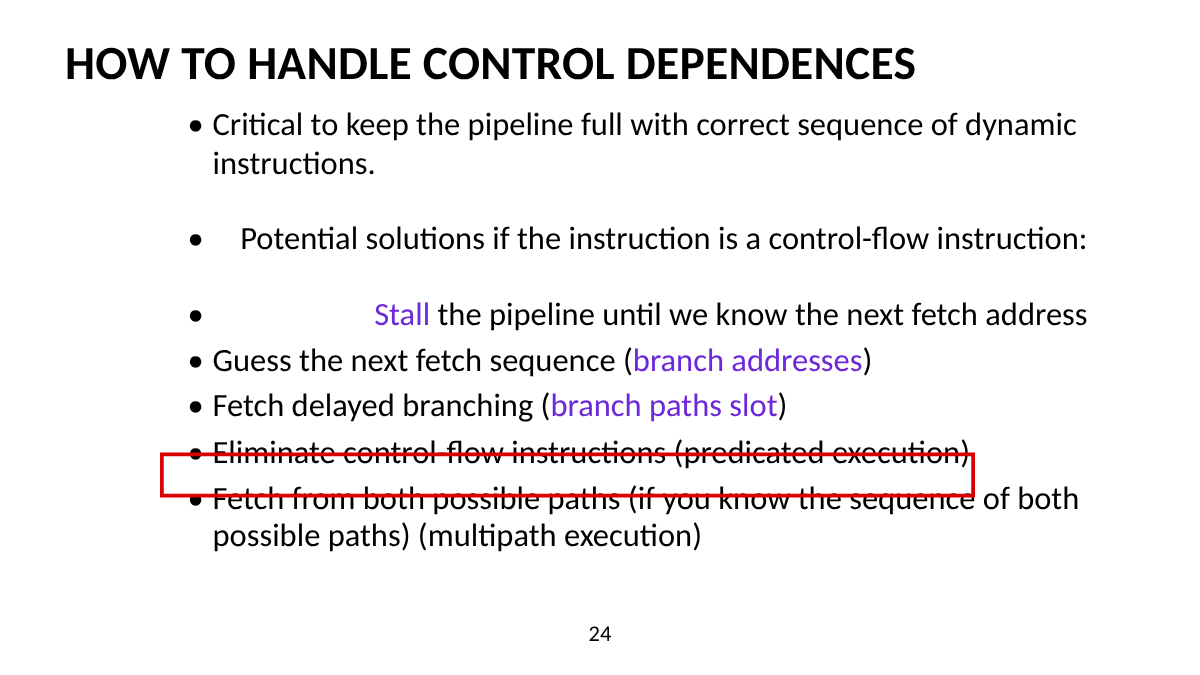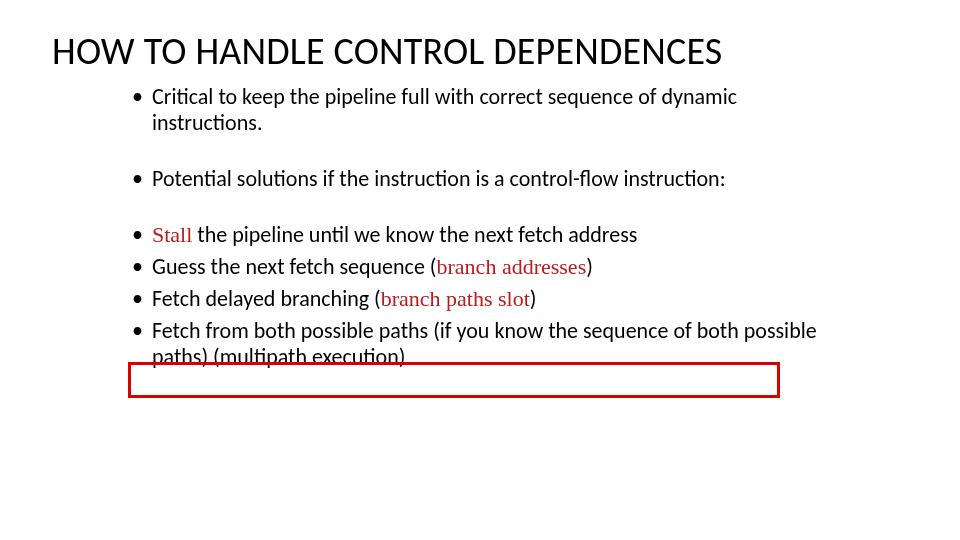--- a/index.html
+++ b/index.html
@@ -15,49 +15,49 @@
     position: relative;
     width: 960px;
     height: 540px;
     box-sizing: border-box;
   }
   .title {
     position: absolute;
     left: 52px;
     top: 28px;
     font-size: 38px;
-    font-weight: 400;
+    font-weight: 700;
     letter-spacing: 0.2px;
   }
   .body {
     position: absolute;
-    left: 132px;
+    left: 150px;
     top: 84px;
     width: 720px;
-    font-size: 22px;
+    font-size: 26px;
     line-height: 1.18;
   }
   .body ul {
     list-style: none;
     padding: 0;
     margin: 0;
   }
   .body li {
     position: relative;
     padding-left: 20px;
     margin-bottom: 6px;
   }
   .body li::before {
     content: "•";
     position: absolute;
     left: 0;
     top: 0;
   }
-  .gap-lg { margin-top: 30px; }
-  .accent { color: #b91c1c; font-family: Liberation Serif, serif; }
+  .gap-lg { margin-top: 30px; text-align: right; }
+  .accent { color: #6d28d9; }
   .page-num {
     position: absolute;
     bottom: 22px;
     width: 100%;
     text-align: center;
     font-size: 18px;
     color: #000;
   }
   .highlight-box {
     position: absolute;
@@ -83,20 +83,22 @@
       </li>
 
       <li>
         <span>Guess the next fetch sequence (</span><span class="accent">branch addresses</span><span>)</span>
       </li>
 
       <li>
         <span>Fetch delayed branching (</span><span class="accent">branch paths slot</span><span>)</span>
       </li>
 
+      <li>Eliminate control-flow instructions (predicated execution)</li>
 
       <li>Fetch from both possible paths (if you know the sequence of both possible paths) (multipath execution)</li>
     </ul>
   </div>
 
   <div class="highlight-box" style="left: 128px; top: 362px; width: 652px; height: 36px;"></div>
 
+  <div class="page-num">24</div>
 </div>
 
 </body></html>

